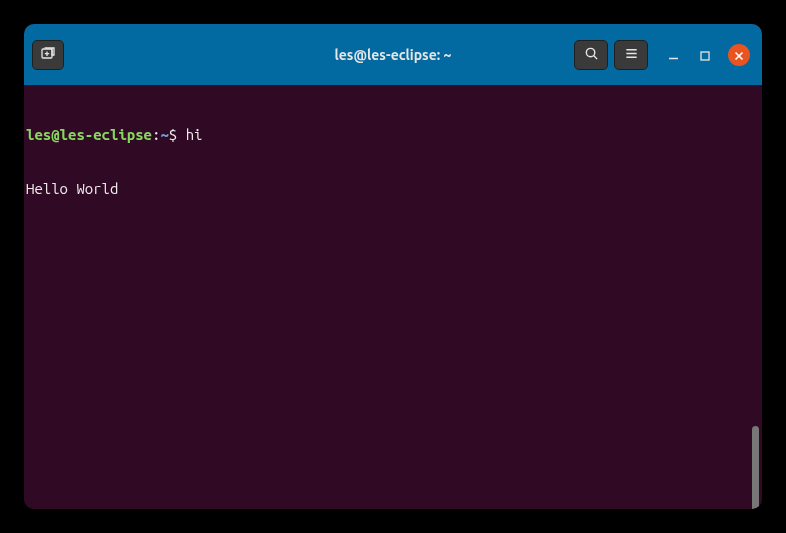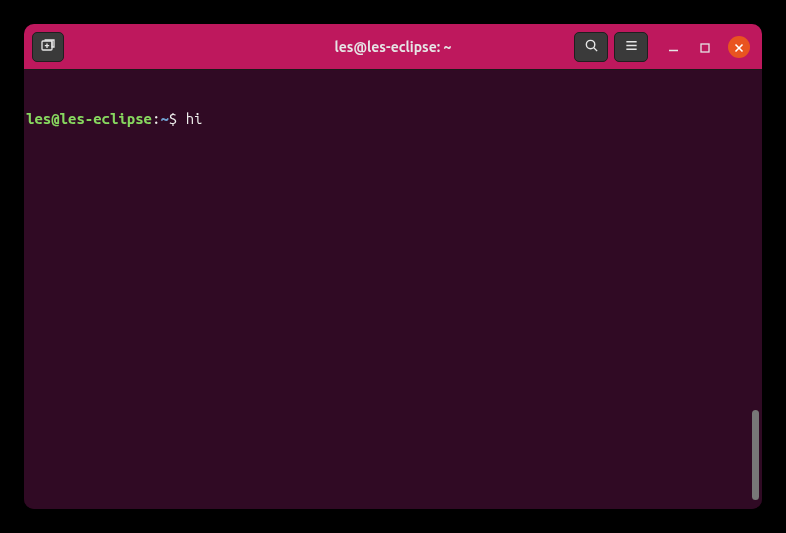--- a/index.html
+++ b/index.html
@@ -19,22 +19,22 @@
     .window {
       width: 738px;
       height: 485px;
       background: #2c001e;
       border-radius: 10px;
       overflow: hidden;
       box-shadow: 0 0 0 1px rgba(0,0,0,0.8);
       position: relative;
     }
     .titlebar {
-      height: 46px;
-      background: #be185d;
+      height: 62px;
+      background: #0369a1;
       display: flex;
       align-items: center;
       justify-content: space-between;
       padding: 0 8px;
       border-bottom: 1px solid #1a1a1a;
       text-align: center;
     }
     .titlebar-left {
       display: flex;
       align-items: center;
@@ -197,15 +197,16 @@
               <path d="M1.5 1.5 L8.5 8.5"></path>
               <path d="M8.5 1.5 L1.5 8.5"></path>
             </svg>
           </span>
         </div>
       </div>
     </div>
   </div>
   <div class="terminal-body">
     <span class="line"><span class="prompt-user">les@les-eclipse</span><span class="prompt-colon">:</span><span class="prompt-path">~</span><span class="prompt-dollar">$</span><span class="cmd"> hi</span></span>
+    <span class="line">Hello World</span>
     <div class="scrollbar"></div>
   </div>
 </div>
 
 </body></html>

